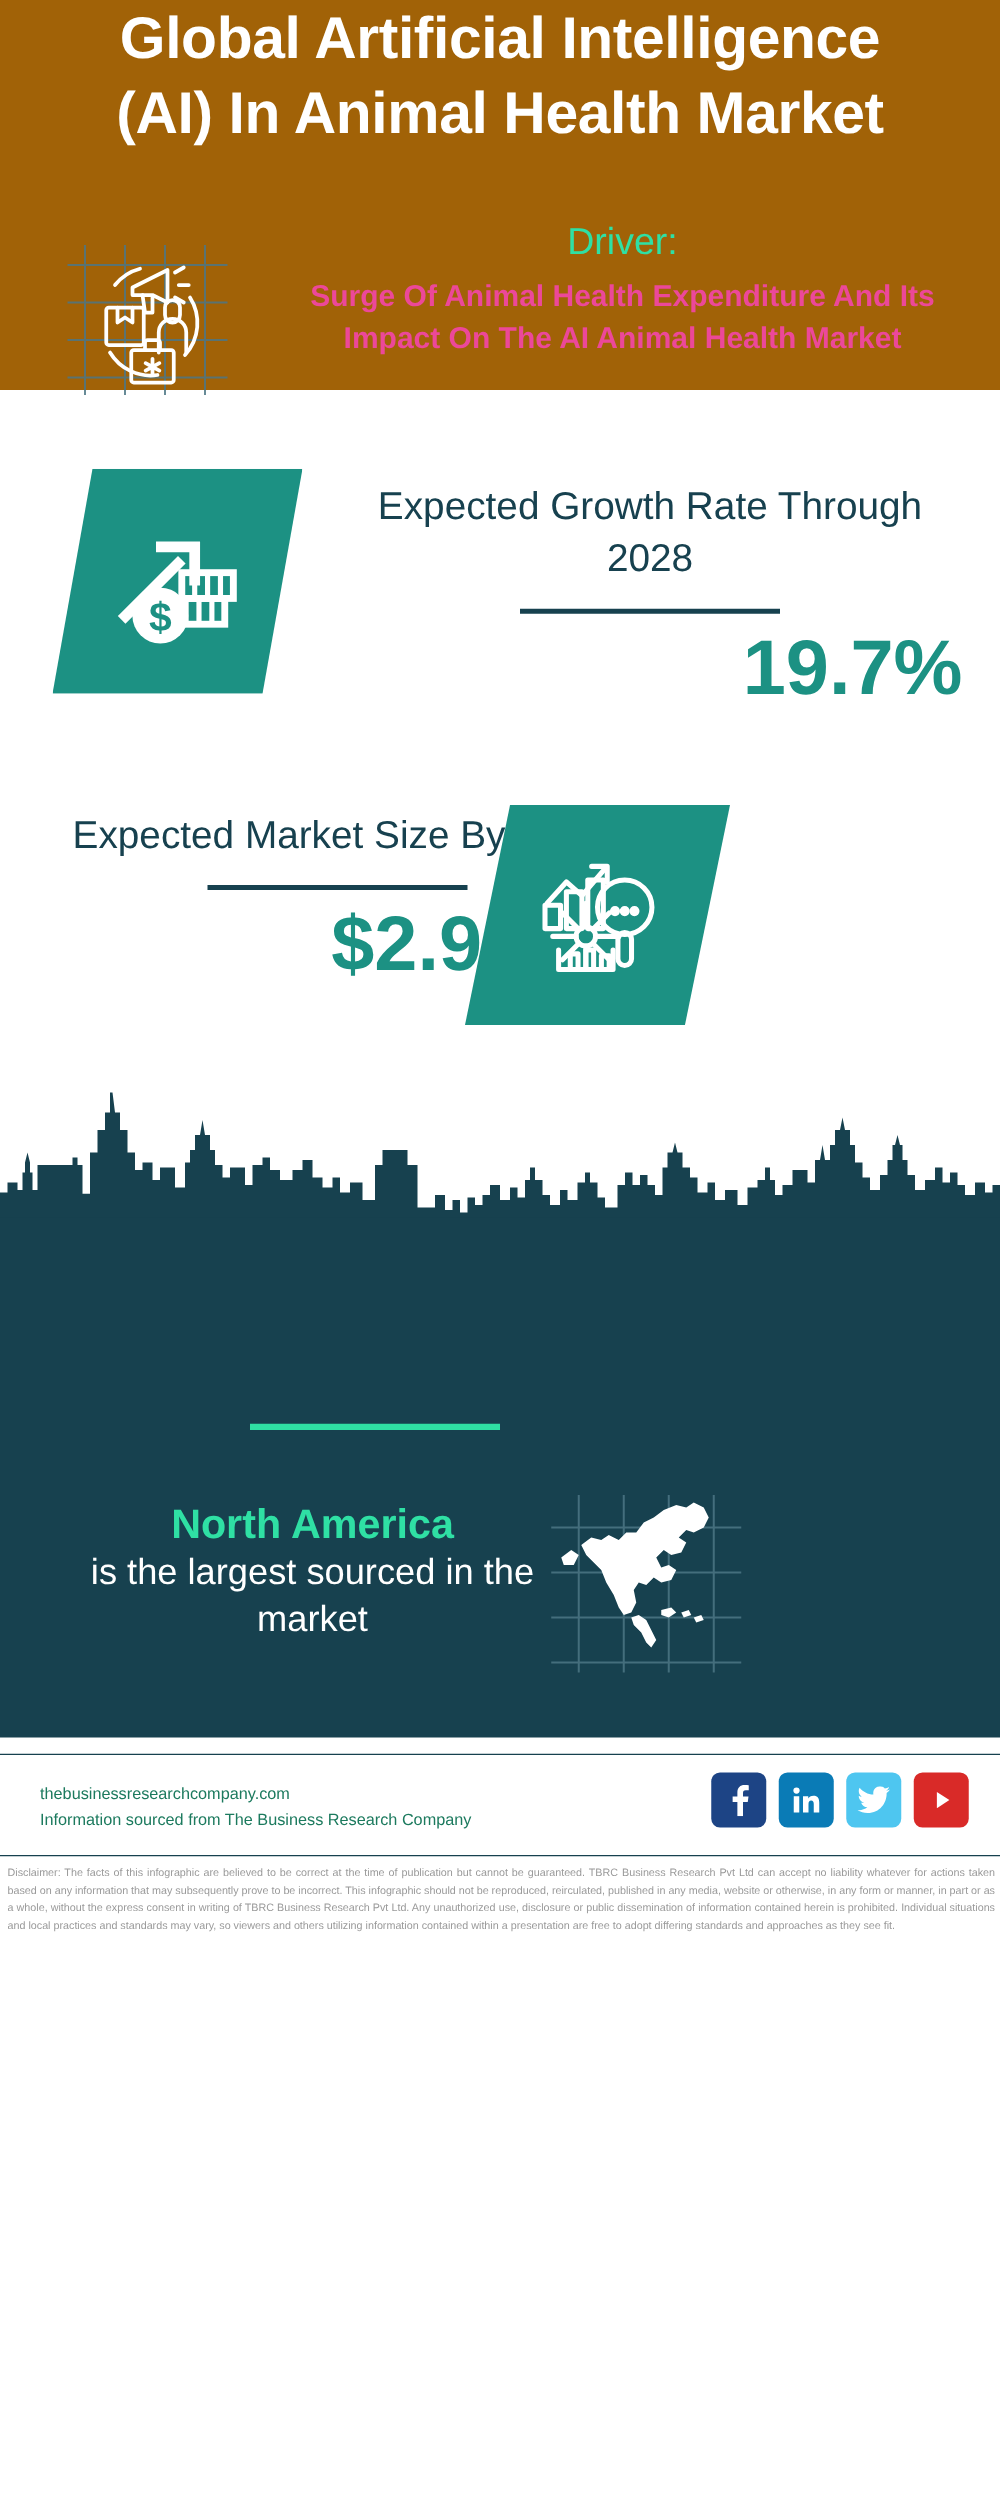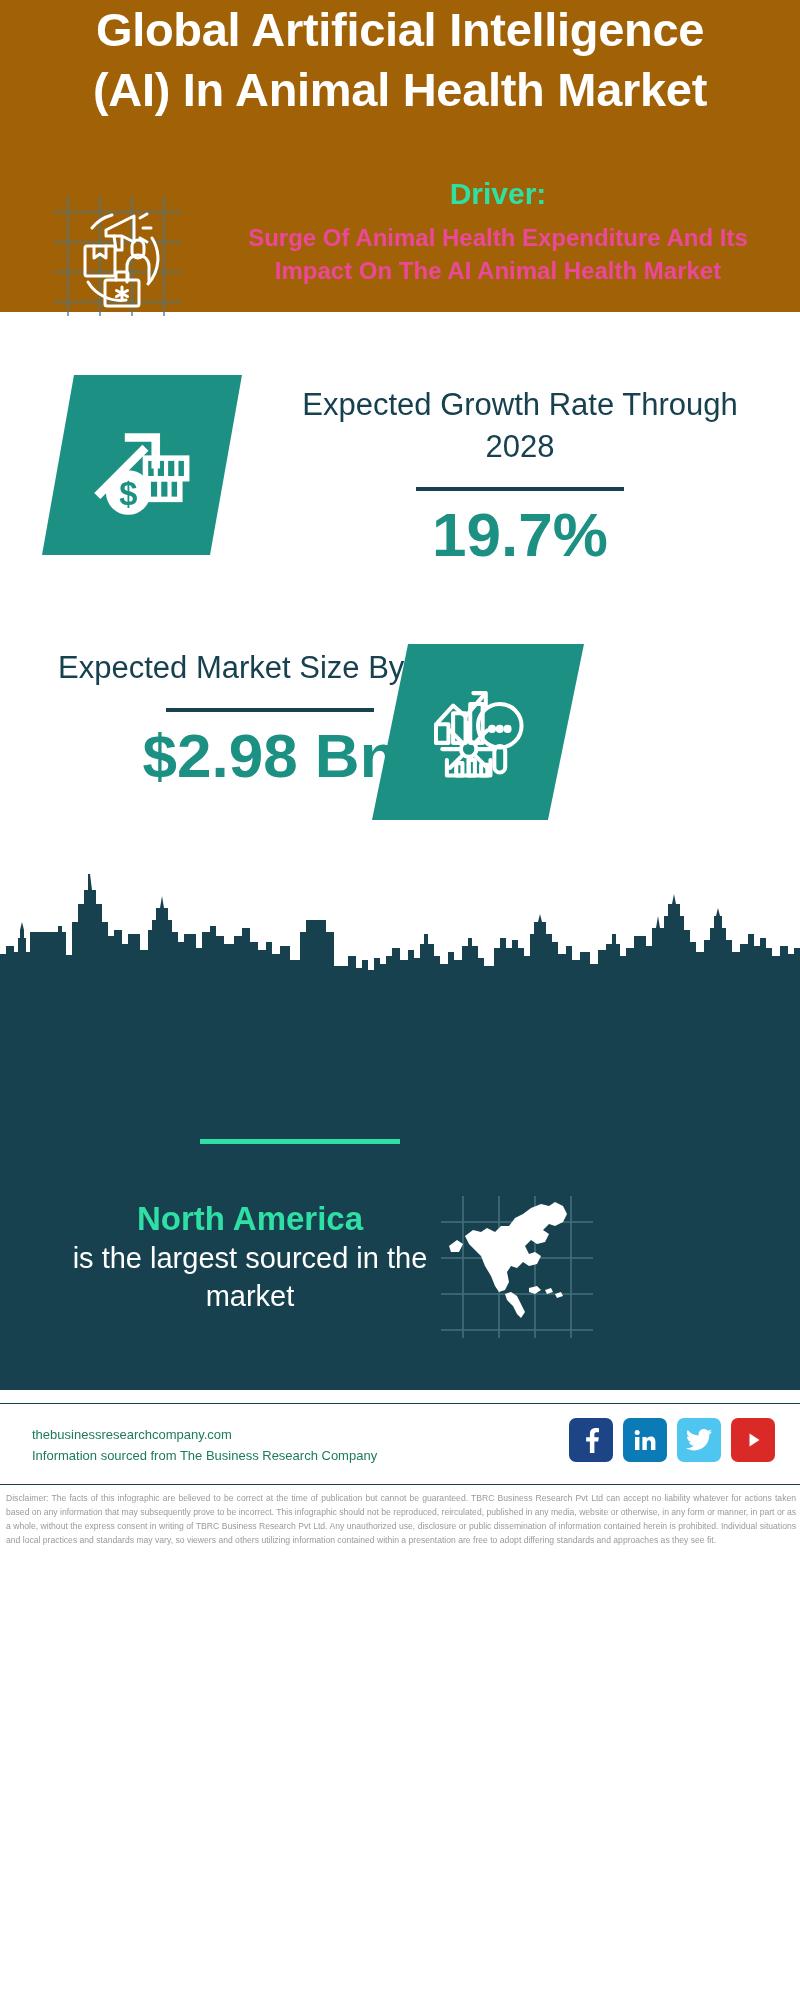--- a/index.html
+++ b/index.html
@@ -86,20 +86,21 @@
     height: 4px;
     background: #17414f;
     margin: 19px auto 8px auto;
   }
   .stat-value {
     color: #1c9183;
     font-size: 62px;
     font-weight: bold;
     line-height: 1.15;
     margin: 0;
+    text-align: right;
   }
 
   
   .row2-text {
     position: absolute;
     left: 20px; top: 335px;
     width: 500px;
     text-align: center;
   }
   .row2-icon {
@@ -138,21 +139,21 @@
   }
   .driver-text {
     position: absolute;
     left: 218px; top: 177px;
     width: 560px;
     text-align: center;
   }
   .driver-heading {
     color: #2fe0a4;
     font-size: 30px;
-    font-weight: bold;
+    font-weight: normal;
     margin: 0 0 10px 0;
   }
   .driver-body {
     color: #ec4899;
     font-size: 24px;
     font-weight: bold;
     line-height: 1.38;
     margin: 0;
   }
 

